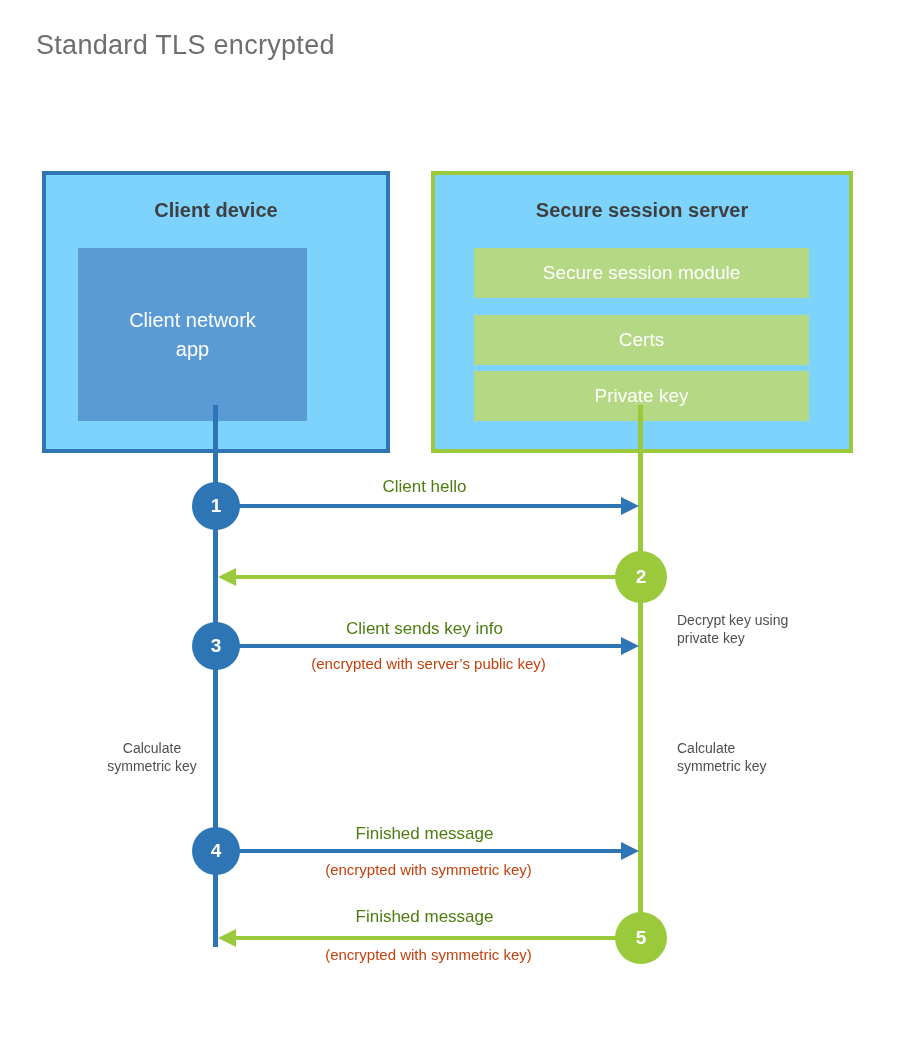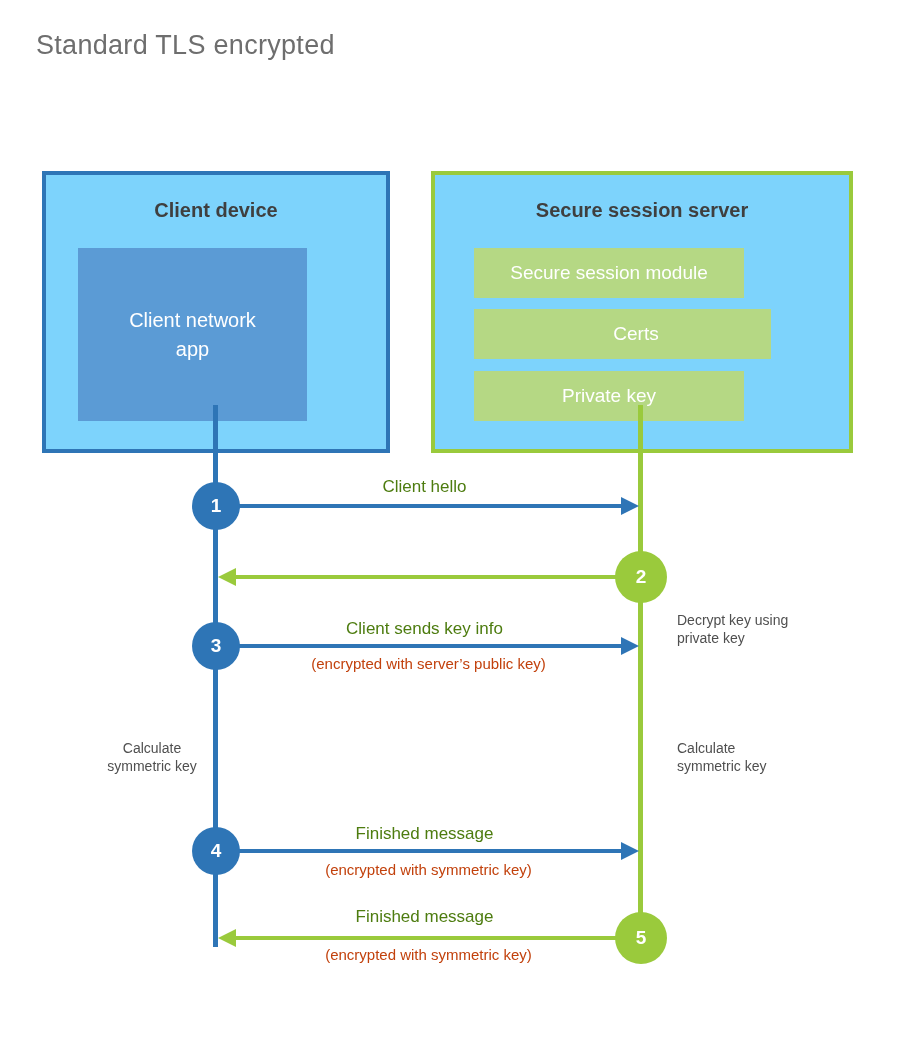--- a/index.html
+++ b/index.html
@@ -39,29 +39,29 @@
     color: #ffffff;
     font-size: 20px;
     line-height: 29px;
     display: flex; align-items: center; justify-content: center;
     text-align: center;
   }
   .client-app .inner { max-width: 160px; }
   .server-bar {
     position: absolute;
     left: 39px;
-    width: 270px; height: 50px;
+    width: 335px; height: 50px;
     background: #b5d884;
     color: #ffffff;
     font-size: 19px;
     display: flex; align-items: center; justify-content: center;
     text-align: center;
   }
   .bar-0 { top: 73px; }
-  .bar-1 { top: 134px; padding-left: 27px; }
+  .bar-1 { top: 140px; }
   .bar-2 { top: 196px; }
   
   .lifeline { position: absolute; top: 405px; width: 5px; }
   .lifeline.blue  { left: 213px; height: 542px; background: #2e75b6; }
   .lifeline.green { left: 638px; height: 512px; background: #9aca3c; }
   
   .step-circle {
     position: absolute;
     width: 48px; height: 48px;
     border-radius: 50%;

